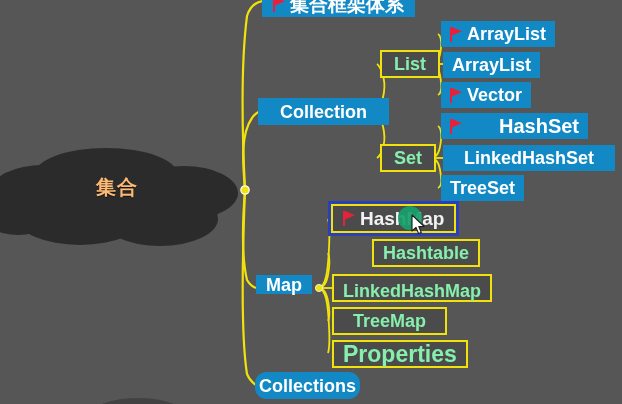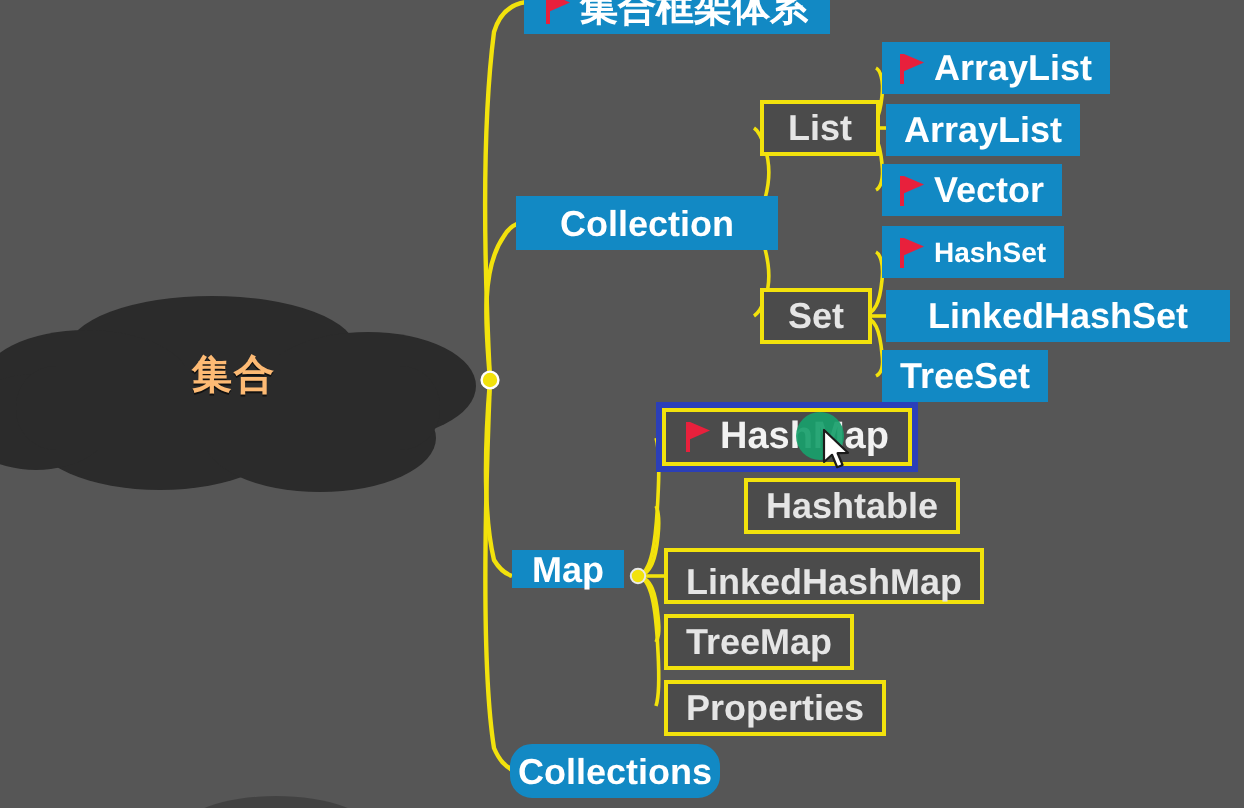--- a/index.html
+++ b/index.html
@@ -47,21 +47,21 @@
   
   .node.blue{
     background:#1289c4;
     border:1px solid #1289c4;
     color:#ffffff;
   }
   
   .node.outline{
     background:#4b4b4b;
     border:2px solid #f2e20c;
-    color:#e5e5e5;
+    color:#86efac;
   }
   
   .node.selected{
     background:#4b4b4b;
     border:2px solid #f2e20c;
     outline:3px solid #2b3fb8;
     outline-offset:0px;
     box-shadow:0 0 0 0 rgba(0,0,0,0);
   }
 
@@ -190,21 +190,21 @@
   <div class="node blue" style="left:441px;top:82px;height:26px;padding:0 8px;font-size:18px;">
     <span class="flag">
       <svg width="13" height="15" viewBox="0 0 13 15">
         <rect x="0" y="0" width="2" height="15" fill="#e8203c"></rect>
         <path d="M2,0 L12,4.2 L2,8.6 Z" fill="#e8203c"></path>
       </svg>
     </span>
     <span class="txt">Vector</span>
   </div>
 
-  <div class="node blue" style="left:441px;top:113px;height:26px;padding:0 8px;font-size:14px;">
+  <div class="node blue" style="left:441px;top:113px;height:26px;padding:0 8px;font-size:20px;gap:32px;">
     <span class="flag">
       <svg width="13" height="15" viewBox="0 0 13 15">
         <rect x="0" y="0" width="2" height="15" fill="#e8203c"></rect>
         <path d="M2,0 L12,4.2 L2,8.6 Z" fill="#e8203c"></path>
       </svg>
     </span>
     <span class="txt">HashSet</span>
   </div>
 
   <div class="node blue" style="left:443px;top:145px;height:26px;padding:0 20px;font-size:18px;">
@@ -231,25 +231,25 @@
   <div class="greenbadge" style="left:398px;top:206px;"></div>
 
   <div class="node outline" style="left:332px;top:239px;height:28px;padding:0 9px;font-size:18px;margin-left:40px;">
     <span class="txt">Hashtable</span>
   </div>
 
   <div class="node outline" style="left:332px;top:274px;height:28px;padding:0 9px;font-size:18px;align-items:flex-end;">
     <span class="txt">LinkedHashMap</span>
   </div>
 
-  <div class="node outline" style="left:332px;top:307px;height:28px;padding:0 9px;font-size:18px;">
+  <div class="node outline" style="left:332px;top:307px;height:28px;padding:0 19px;font-size:18px;">
     <span class="txt">TreeMap</span>
   </div>
 
-  <div class="node outline" style="left:332px;top:340px;height:28px;padding:0 9px;font-size:18px;justify-content:flex-end;">
+  <div class="node outline" style="left:332px;top:340px;height:28px;padding:0 9px;font-size:23px;justify-content:flex-end;">
     <span class="txt">Properties</span>
   </div>
 
   <div class="node blue" style="left:255px;top:372px;height:27px;padding:0 3px;font-size:18px;border-radius:11px;">
     <span class="txt">Collections</span>
   </div>
 
   <div class="cursor" style="left:411px;top:214px;">
     <svg width="16" height="22" viewBox="0 0 16 22">
       <path d="M1,1 L1,17 L5,13.4 L7.6,19.6 L10.3,18.5 L7.8,12.6 L13,12.4 Z" fill="#ffffff" stroke="#1b1b1b" stroke-width="1.1" stroke-linejoin="round"></path>

